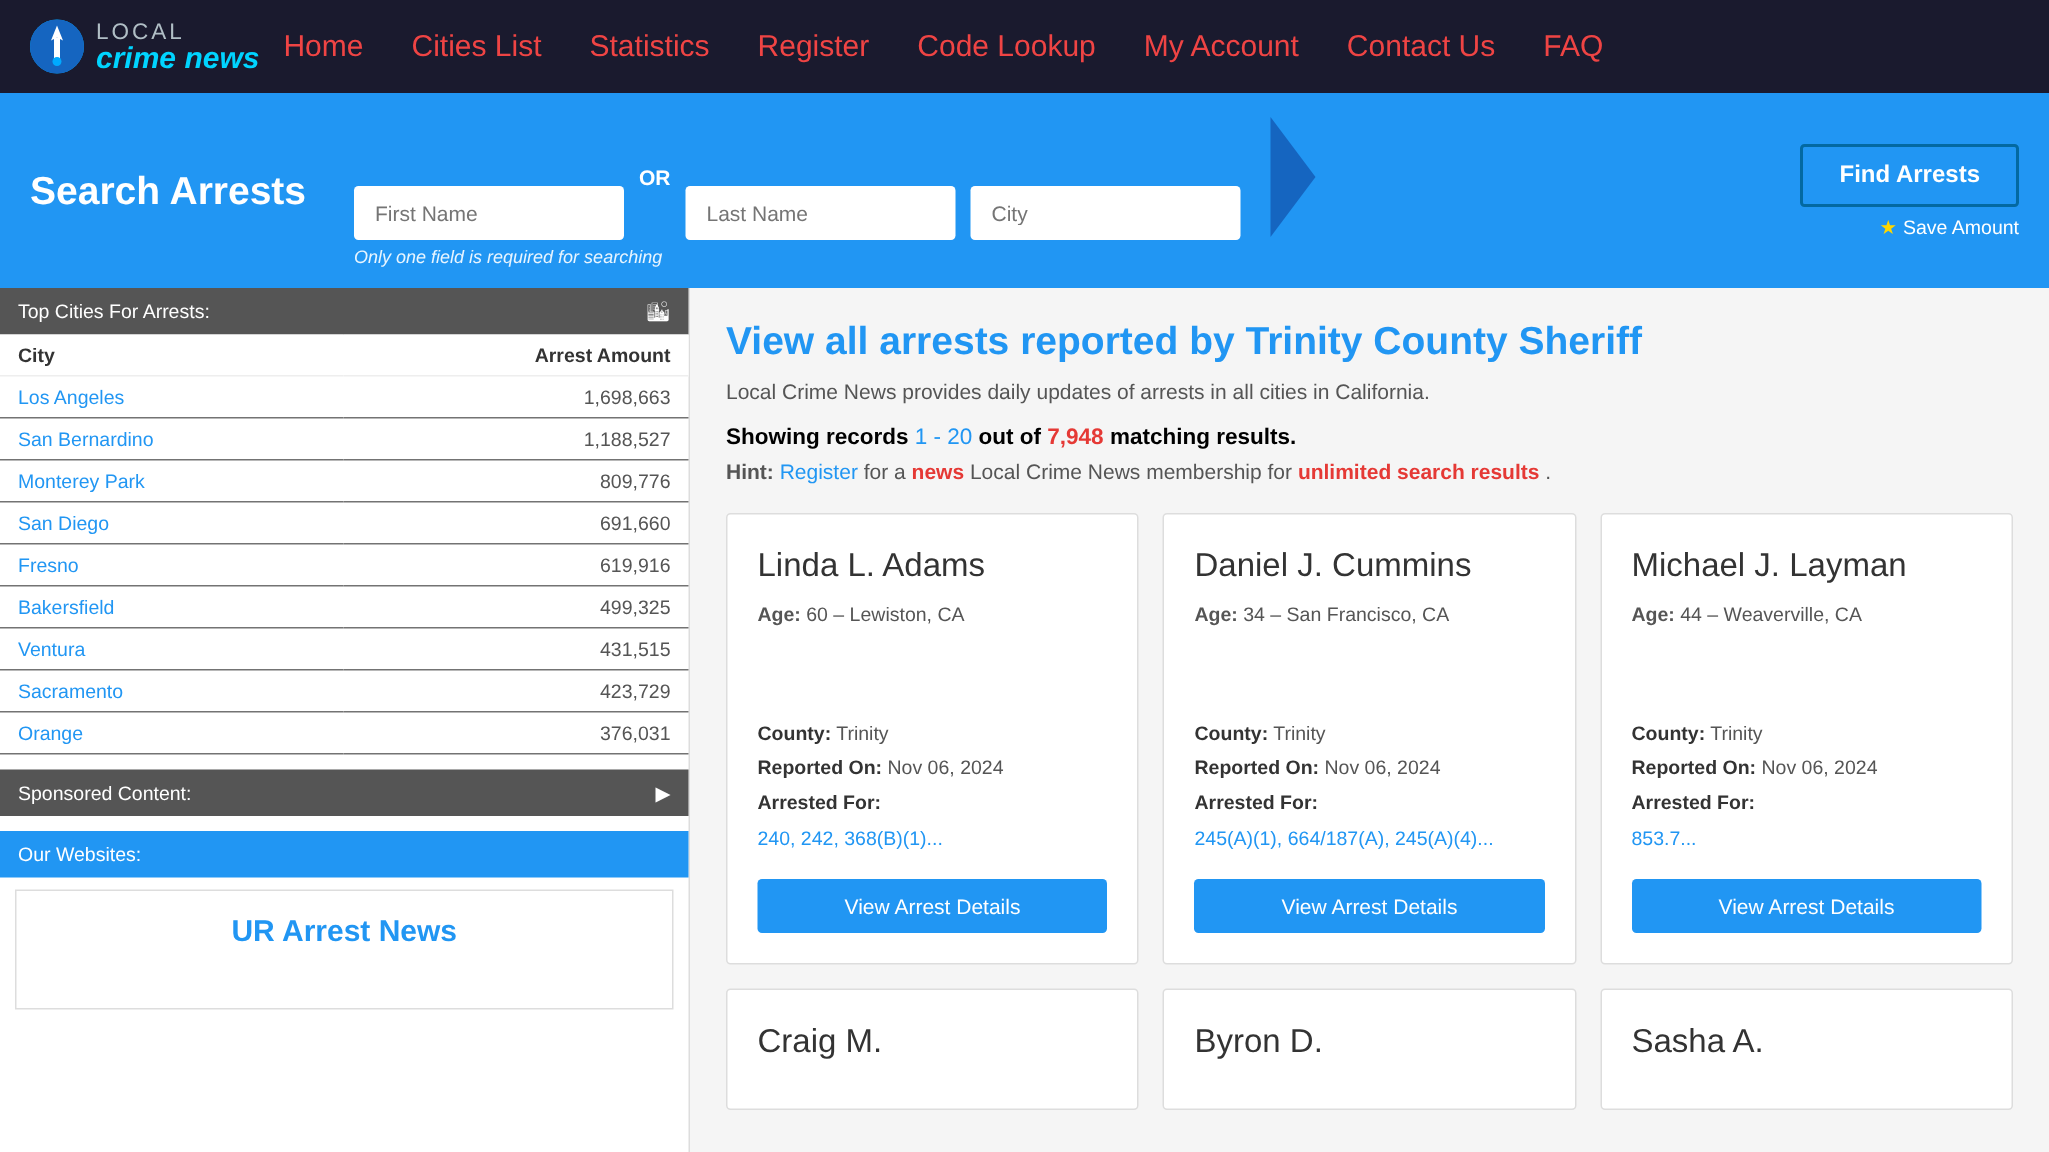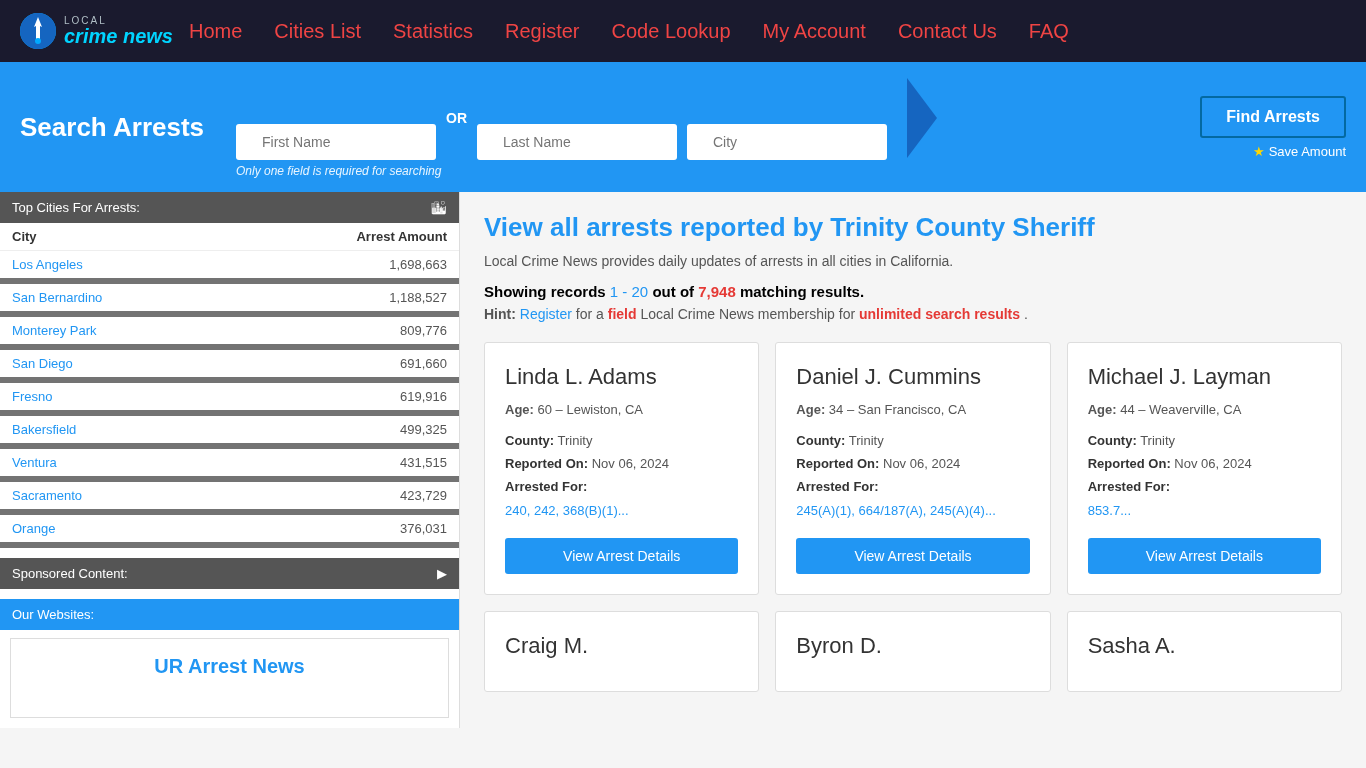--- a/index.html
+++ b/index.html
@@ -46,26 +46,26 @@
       min-height: 80px;
     }
     .search-title {
       color: white;
       font-size: 26px;
       font-weight: bold;
       white-space: nowrap;
       min-width: 200px;
     }
     .search-input {
-      padding: 10px 26px;
+      padding: 10px 14px;
       border: none;
       border-radius: 3px;
       font-size: 14px;
       background: white;
-      width: 200px;
+      width: 180px;
       margin-top: 48px;
     }
     .search-or {
       color: white;
       font-weight: bold;
       font-size: 14px;
     }
     .search-hint {
       color: #e8f5ff;
       font-size: 12px;
@@ -152,21 +152,21 @@
       padding: 6px 12px;
       font-size: 13px;
       color: #333;
       border-bottom: 1px solid #eee;
       background: #fff;
     }
     .cities-table th:last-child { text-align: right; }
     .cities-table td {
       padding: 6px 12px;
       font-size: 13px;
-      border-bottom: 6px solid #737373;
+      border-bottom: 1px solid #737373;
     }
     .cities-table td:last-child { text-align: right; color: #555; }
     .city-link {
       color: #2196f3;
       text-decoration: none;
       cursor: pointer;
     }
     .sponsored-section {
       margin-top: 10px;
     }
@@ -245,20 +245,21 @@
       font-size: 13px;
       color: #555;
       margin-bottom: 12px;
     }
     .arrest-age strong { font-weight: bold; }
     .arrest-details {
       font-size: 13px;
       color: #555;
       line-height: 1.8;
       flex: 1;
+      margin-top: 48px;
     }
     .arrest-details strong { font-weight: bold; color: #333; }
     .arrest-codes {
       color: #2196f3;
       font-size: 13px;
       margin-top: 2px;
     }
     .view-details-btn {
       background: #2196f3;
       color: white;
@@ -283,21 +284,21 @@
   <div class="nav-logo-wrapper">
     <div class="nav-logo-icon">
       <svg width="36" height="36" viewBox="0 0 36 36">
         <circle cx="18" cy="18" r="18" fill="#1565c0"></circle>
         <polygon points="18,4 22,14 18,12 14,14" fill="white"></polygon>
         <rect x="16" y="12" width="4" height="14" fill="white"></rect>
         <circle cx="18" cy="28" r="3" fill="#00aaff"></circle>
       </svg>
     </div>
     <div style="display:flex;flex-direction:column;line-height:1;">
-      <span style="color:#b0bec5;font-size:10px;letter-spacing:2px;text-transform:uppercase;">LOCAL</span>
+      <span style="color:#b0bec5;font-size:15px;letter-spacing:2px;text-transform:uppercase;">LOCAL</span>
       <span style="color:#00d4ff;font-size:20px;font-weight:bold;font-style:italic;">crime news</span>
     </div>
   </div>
   <div class="nav-links">
     <a class="nav-link">Home</a>
     <a class="nav-link">Cities List</a>
     <a class="nav-link">Statistics</a>
     <a class="nav-link">Register</a>
     <a class="nav-link">Code Lookup</a>
     <a class="nav-link">My Account</a>
@@ -407,21 +408,21 @@
       <span class="range">1 - 20</span>
       <strong>out of</strong>
       <span class="total">7,948</span>
       <strong>matching results.</strong>
     </div>
 
     <div class="hint-line">
       <span class="hint-label">Hint:</span>
       <a class="register-link">Register</a>
       <span> for a </span>
-      <span class="free-text">field</span>
+      <span class="free-text">news</span>
       <span> Local Crime News membership for </span>
       <span class="unlimited-text">unlimited search results</span>
       <span>.</span>
     </div>
 
     <div class="cards-row" id="cards-row-1">
         <div class="arrest-card">
     <div class="arrest-name">Linda L. Adams</div>
     <div class="arrest-age"><strong>Age:</strong> 60 – Lewiston, CA</div>
     <div class="arrest-details">

